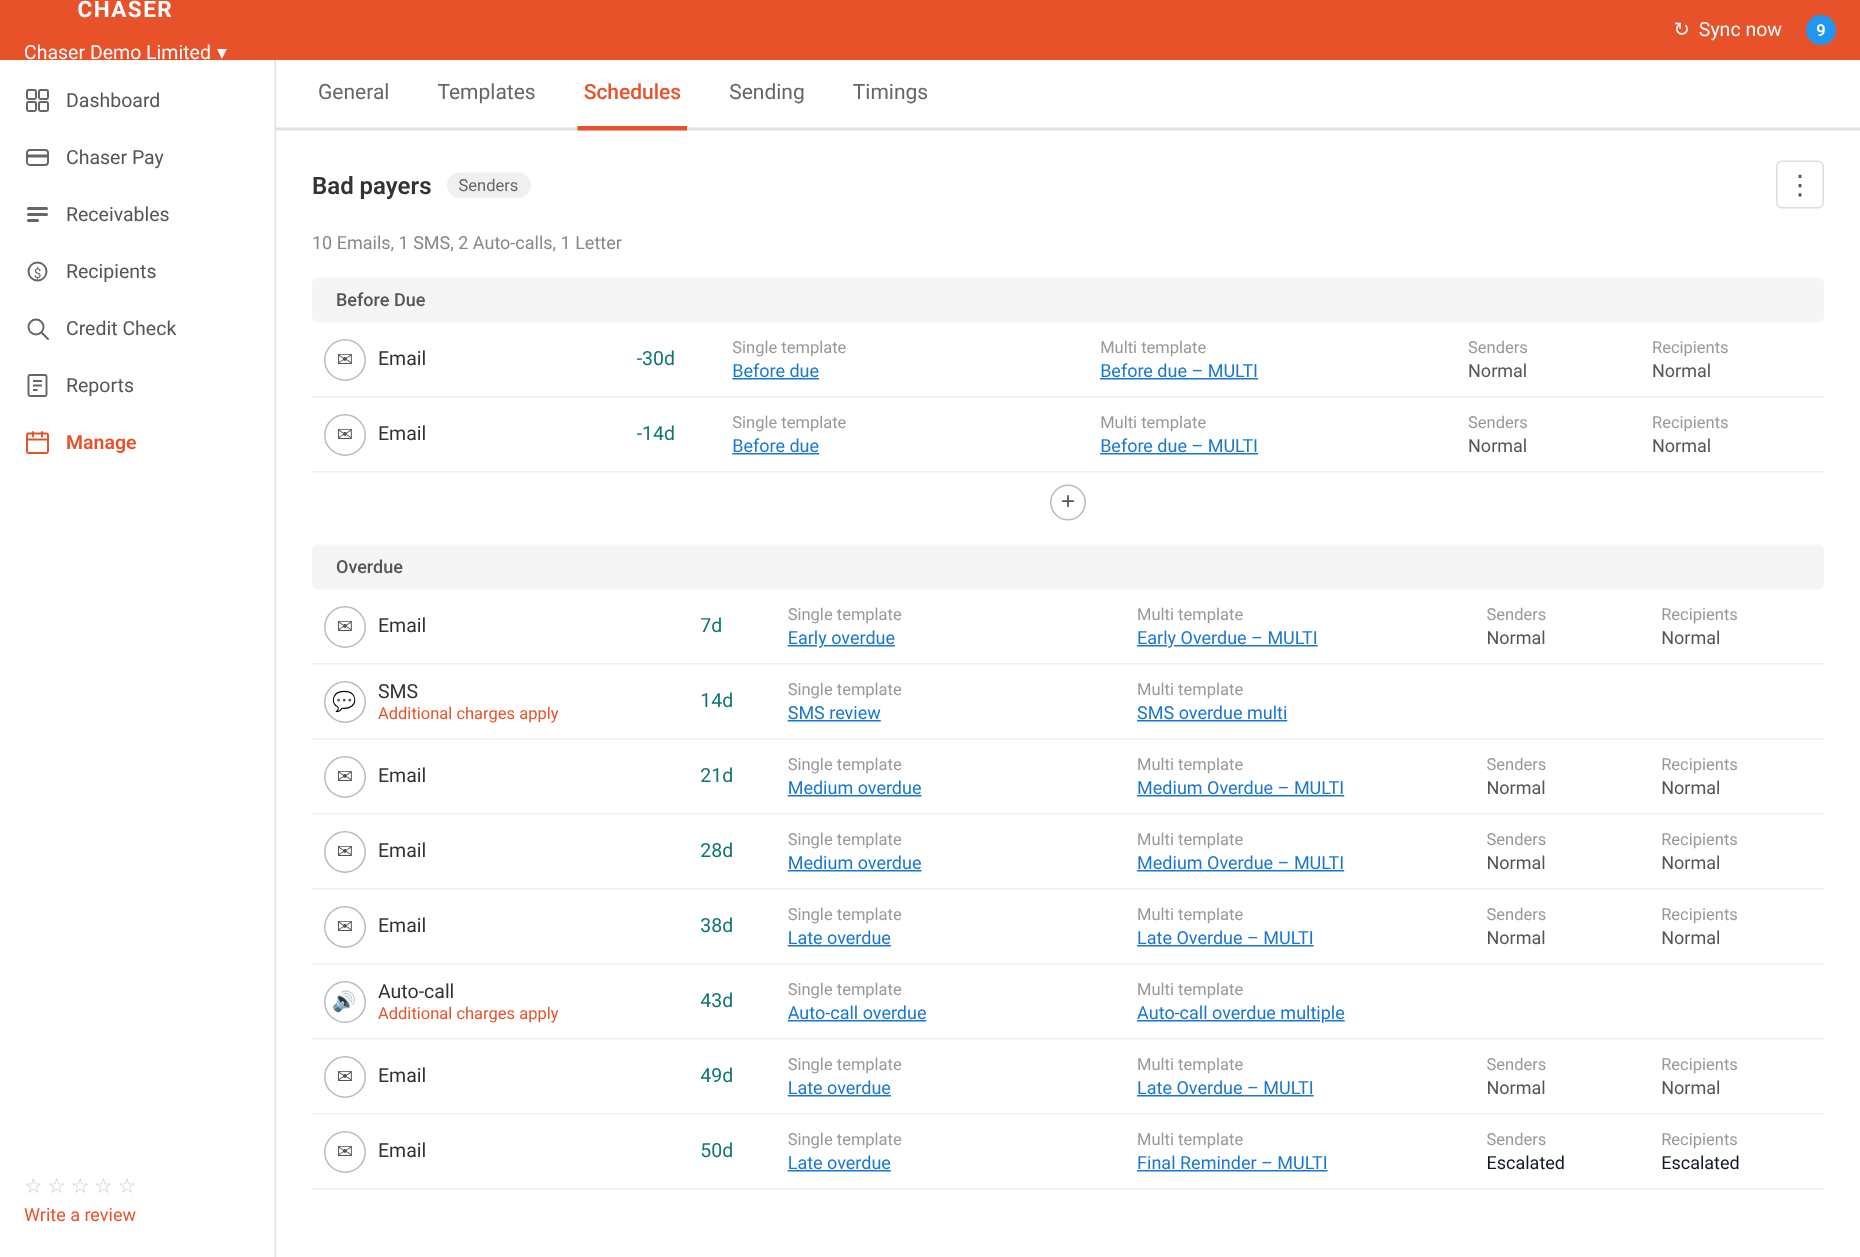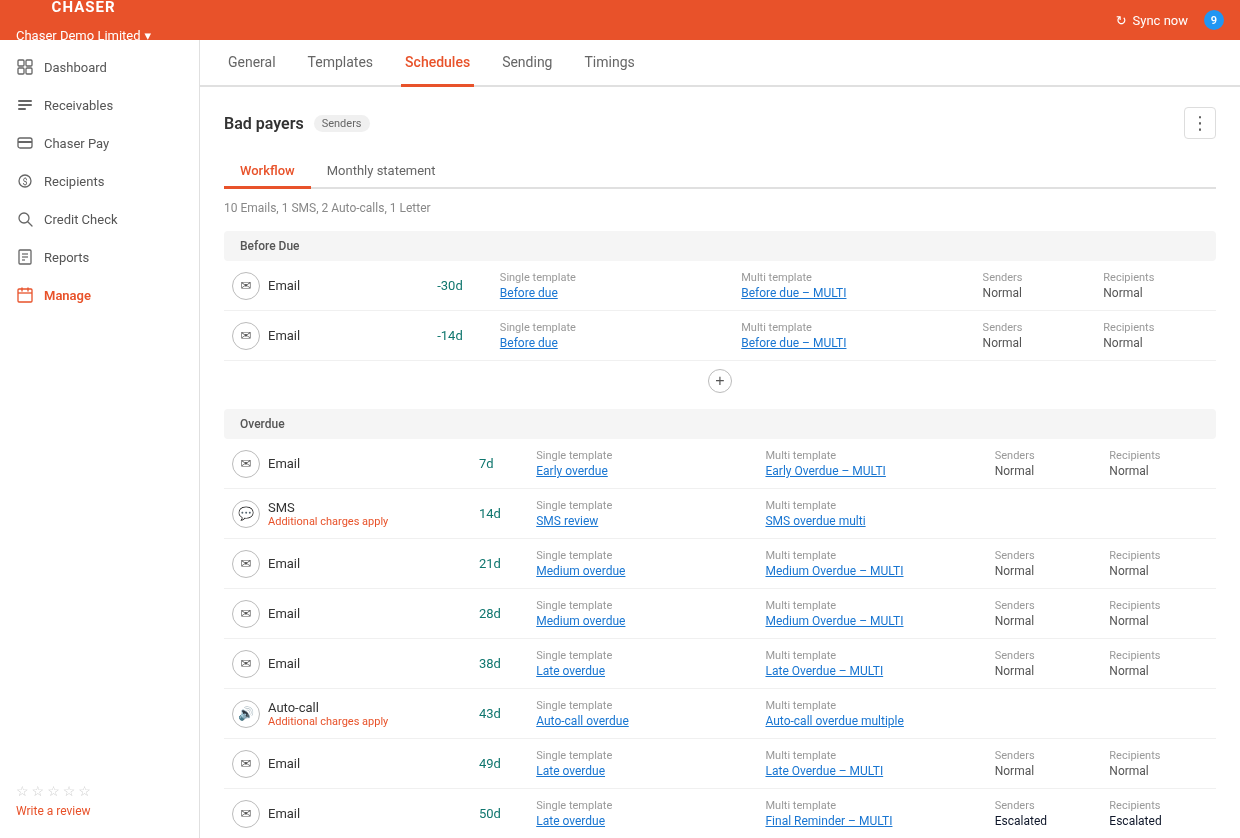--- a/index.html
+++ b/index.html
@@ -20,21 +20,21 @@
     .org-selector { color: white; font-size: 13px; display: flex; align-items: center; gap: 4px; cursor: pointer; }
     .top-nav-right { display: flex; align-items: center; gap: 16px; }
     .sync-btn { color: white; font-size: 13px; display: flex; align-items: center; gap: 6px; cursor: pointer; }
     .notif-badge { background: #2196F3; color: white; border-radius: 50%; width: 20px; height: 20px; display: flex; align-items: center; justify-content: center; font-size: 11px; font-weight: 600; cursor: pointer; }
 
     
     .layout { display: flex; flex: 1; overflow: hidden; }
 
     
     .sidebar {
-      width: 200px;
+      width: 184px;
       background: white;
       border-right: 1px solid #e0e0e0;
       flex-shrink: 0;
       padding: 8px 0;
       display: flex;
       flex-direction: column;
     }
     .sidebar-item {
       display: flex;
       align-items: center;
@@ -148,35 +148,35 @@
             <rect x="9" y="1" width="6" height="6" rx="1" stroke="#666" stroke-width="1.3"></rect>
             <rect x="1" y="9" width="6" height="6" rx="1" stroke="#666" stroke-width="1.3"></rect>
             <rect x="9" y="9" width="6" height="6" rx="1" stroke="#666" stroke-width="1.3"></rect>
           </svg>
       </span>
       <span>Dashboard</span>
     </div>
     <div class="sidebar-item">
       <span class="sidebar-icon">
         <svg width="16" height="16" viewBox="0 0 16 16" fill="none">
+            <rect x="1" y="3" width="14" height="10" rx="2" stroke="#666" stroke-width="1.3"></rect>
+            <rect x="1" y="6" width="14" height="2" fill="#666"></rect>
+          </svg>
+      </span>
+      <span>Chaser Pay</span>
+    </div>
+    <div class="sidebar-item">
+      <span class="sidebar-icon">
+        <svg width="16" height="16" viewBox="0 0 16 16" fill="none">
             <rect x="1" y="3" width="14" height="2" rx="1" fill="#666"></rect>
             <rect x="1" y="7" width="14" height="2" rx="1" fill="#666"></rect>
             <rect x="1" y="11" width="8" height="2" rx="1" fill="#666"></rect>
           </svg>
       </span>
       <span>Receivables</span>
-    </div>
-    <div class="sidebar-item">
-      <span class="sidebar-icon">
-        <svg width="16" height="16" viewBox="0 0 16 16" fill="none">
-            <rect x="1" y="3" width="14" height="10" rx="2" stroke="#666" stroke-width="1.3"></rect>
-            <rect x="1" y="6" width="14" height="2" fill="#666"></rect>
-          </svg>
-      </span>
-      <span>Chaser Pay</span>
     </div>
     <div class="sidebar-item">
       <span class="sidebar-icon">
         <svg width="16" height="16" viewBox="0 0 16 16" fill="none">
             <circle cx="8" cy="8" r="6" stroke="#666" stroke-width="1.3"></circle>
             <text x="8" y="12" text-anchor="middle" fill="#666" font-size="9">$</text>
           </svg>
       </span>
       <span>Recipients</span>
     </div>
@@ -237,24 +237,20 @@
     <div class="content">
 
       <div class="section-header">
         <div class="section-title">
           <h2>Bad payers</h2>
           <span class="default-badge">Senders</span>
         </div>
         <button class="more-btn">⋮</button>
       </div>
 
-      <div class="workflow-tabs">
-        <div class="workflow-tab active">Workflow</div>
-        <div class="workflow-tab">Monthly statement</div>
-      </div>
 
       <p class="summary-text">10 Emails, 1 SMS, 2 Auto-calls, 1 Letter</p>
 
       <div class="group-section">
         <div class="group-header">Before Due</div>
         <table class="schedule-table">
           <tbody>
             <tr>
               <td>
                 <div class="type-cell">

